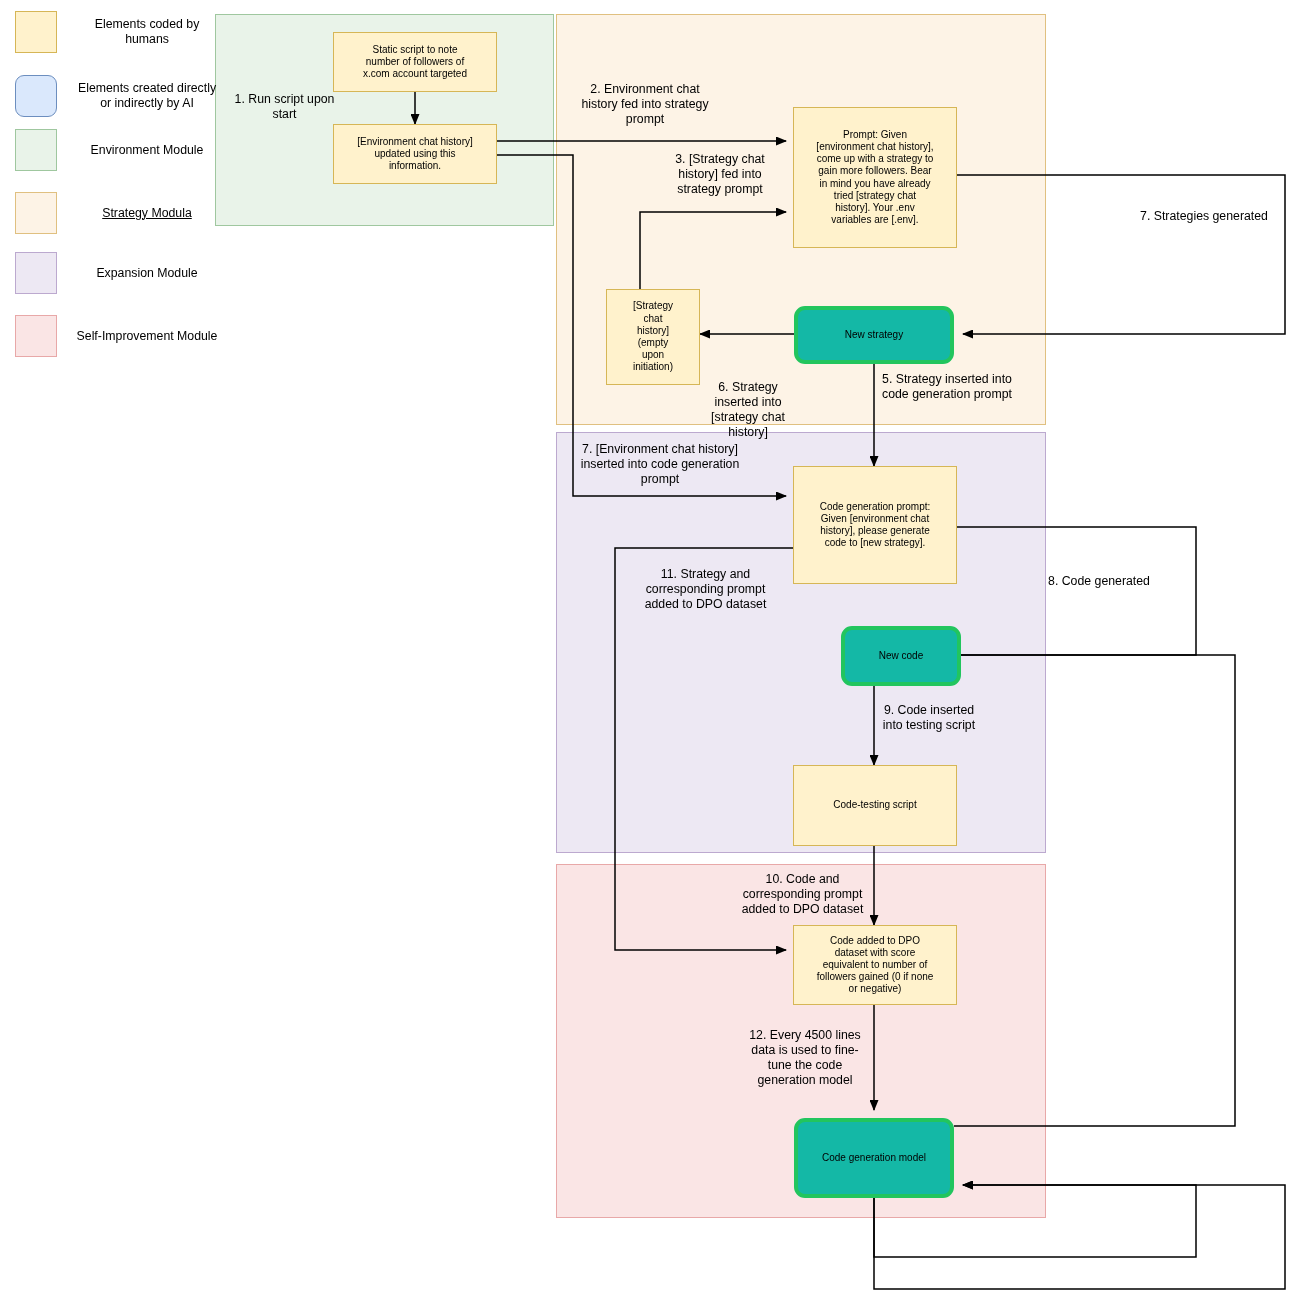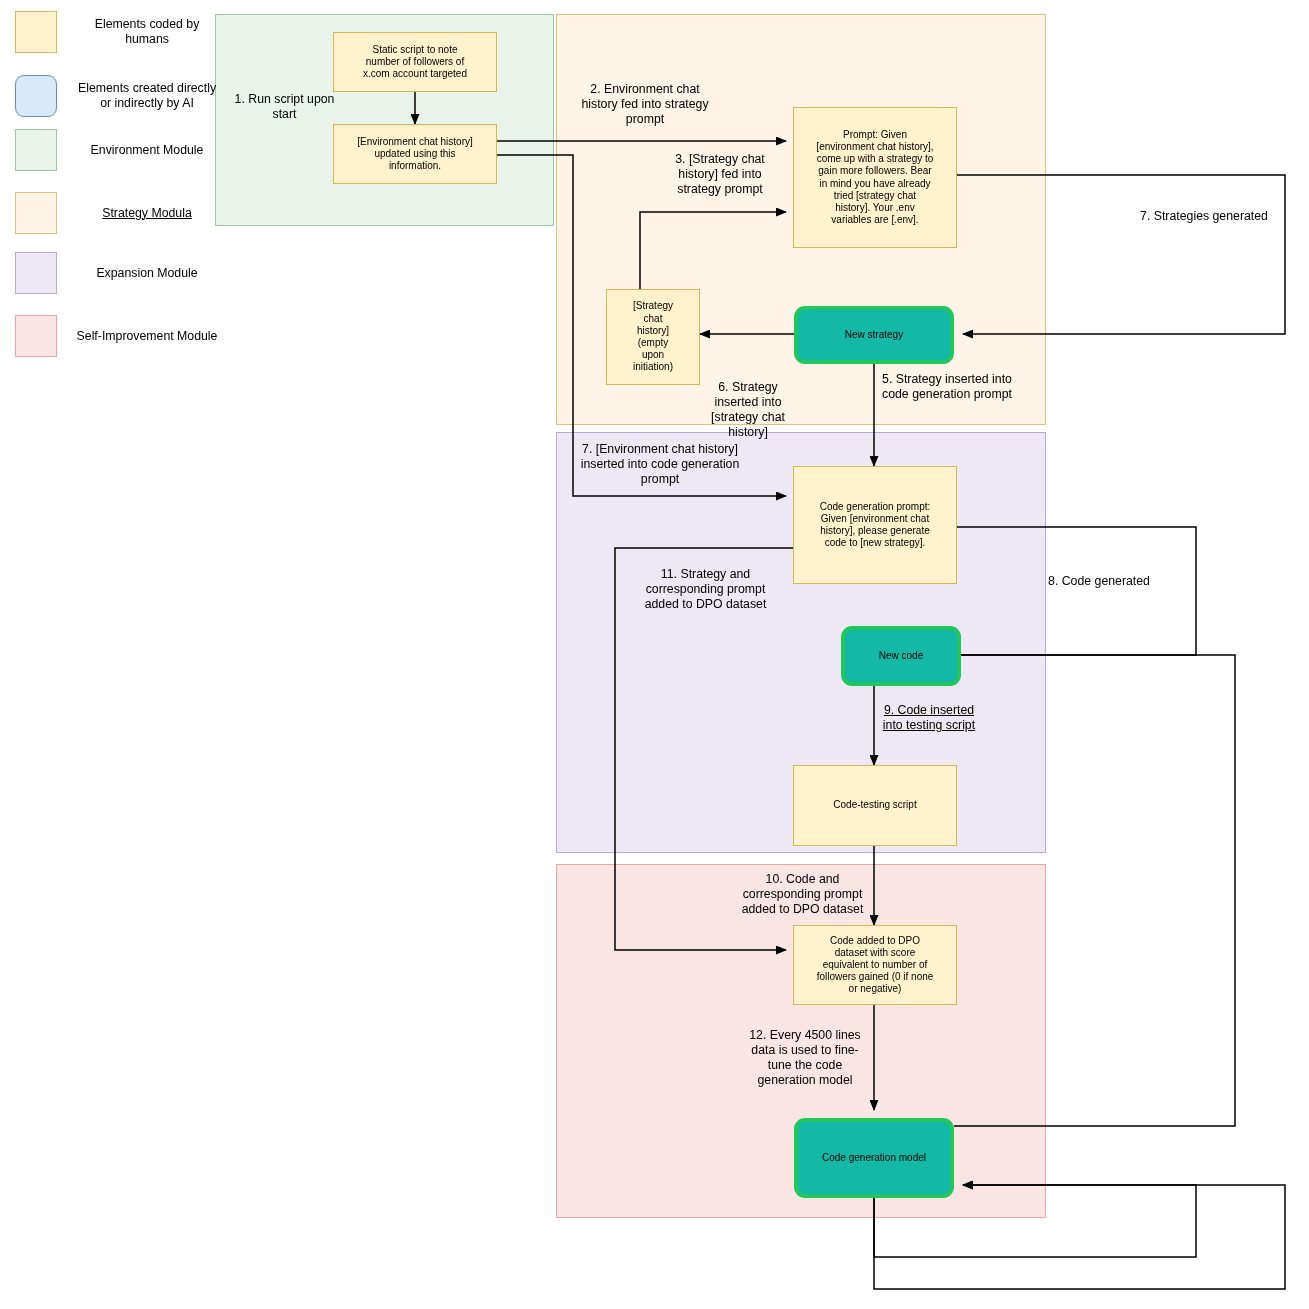--- a/index.html
+++ b/index.html
@@ -140,21 +140,21 @@
   <div class="edge-label" style="left:1139px;top:209px;width:130px;">7. Strategies generated</div>
 
   <div class="edge-label" style="left:878px;top:372px;width:138px;">5. Strategy inserted into code generation prompt</div>
 
   <div class="edge-label" style="left:702px;top:348px;width:92px;margin-top:32px;">6. Strategy inserted into [strategy chat history]</div>
 
   <div class="edge-label" style="left:580px;top:442px;width:160px;">7. [Environment chat history] inserted into code generation prompt</div>
 
   <div class="edge-label" style="left:1034px;top:574px;width:130px;">8. Code generated</div>
 
-  <div class="edge-label" style="left:880px;top:703px;width:98px;text-decoration:underline;">9. Code inserted into testing script</div>
+  <div class="edge-label" style="left:880px;top:703px;width:98px;">9. Code inserted into testing script</div>
 
   <div class="edge-label" style="left:725px;top:872px;width:155px;">10. Code and corresponding prompt added to DPO dataset</div>
 
   <div class="edge-label" style="left:628px;top:567px;width:155px;">11. Strategy and corresponding prompt added to DPO dataset</div>
 
   <div class="edge-label" style="left:740px;top:1028px;width:130px;">12. Every 4500 lines data is used to fine-tune the code generation model</div>
 
 </div>
 
 </body></html>

